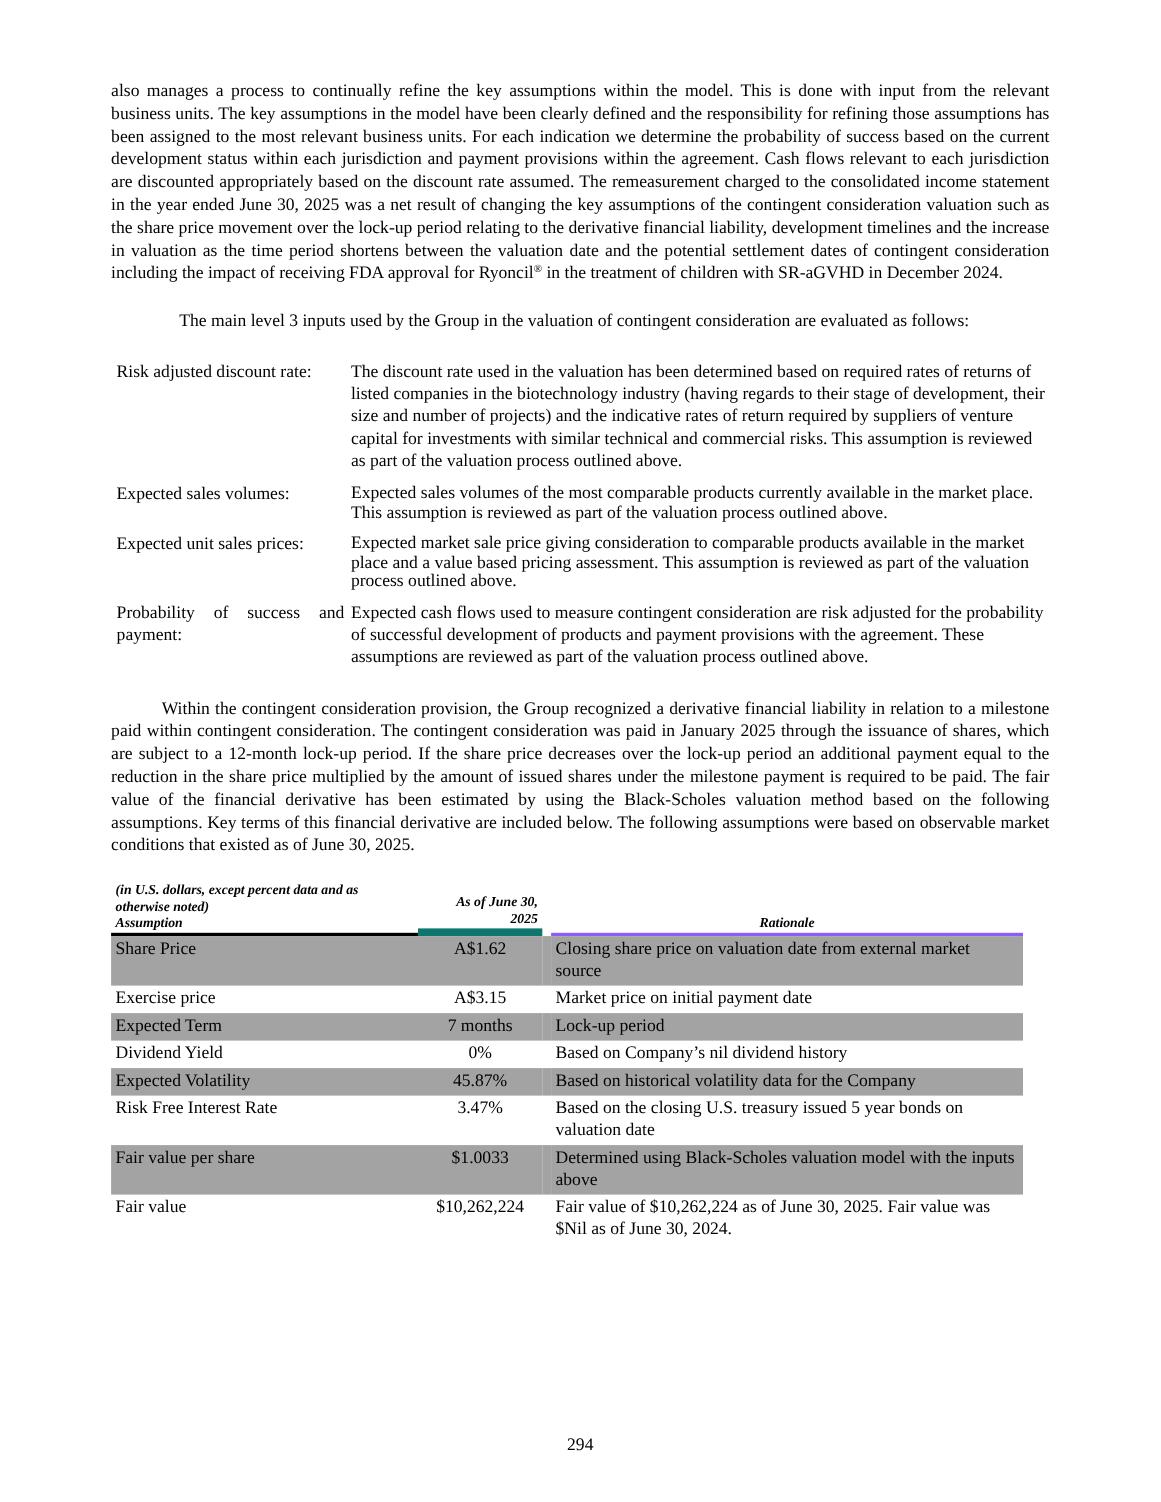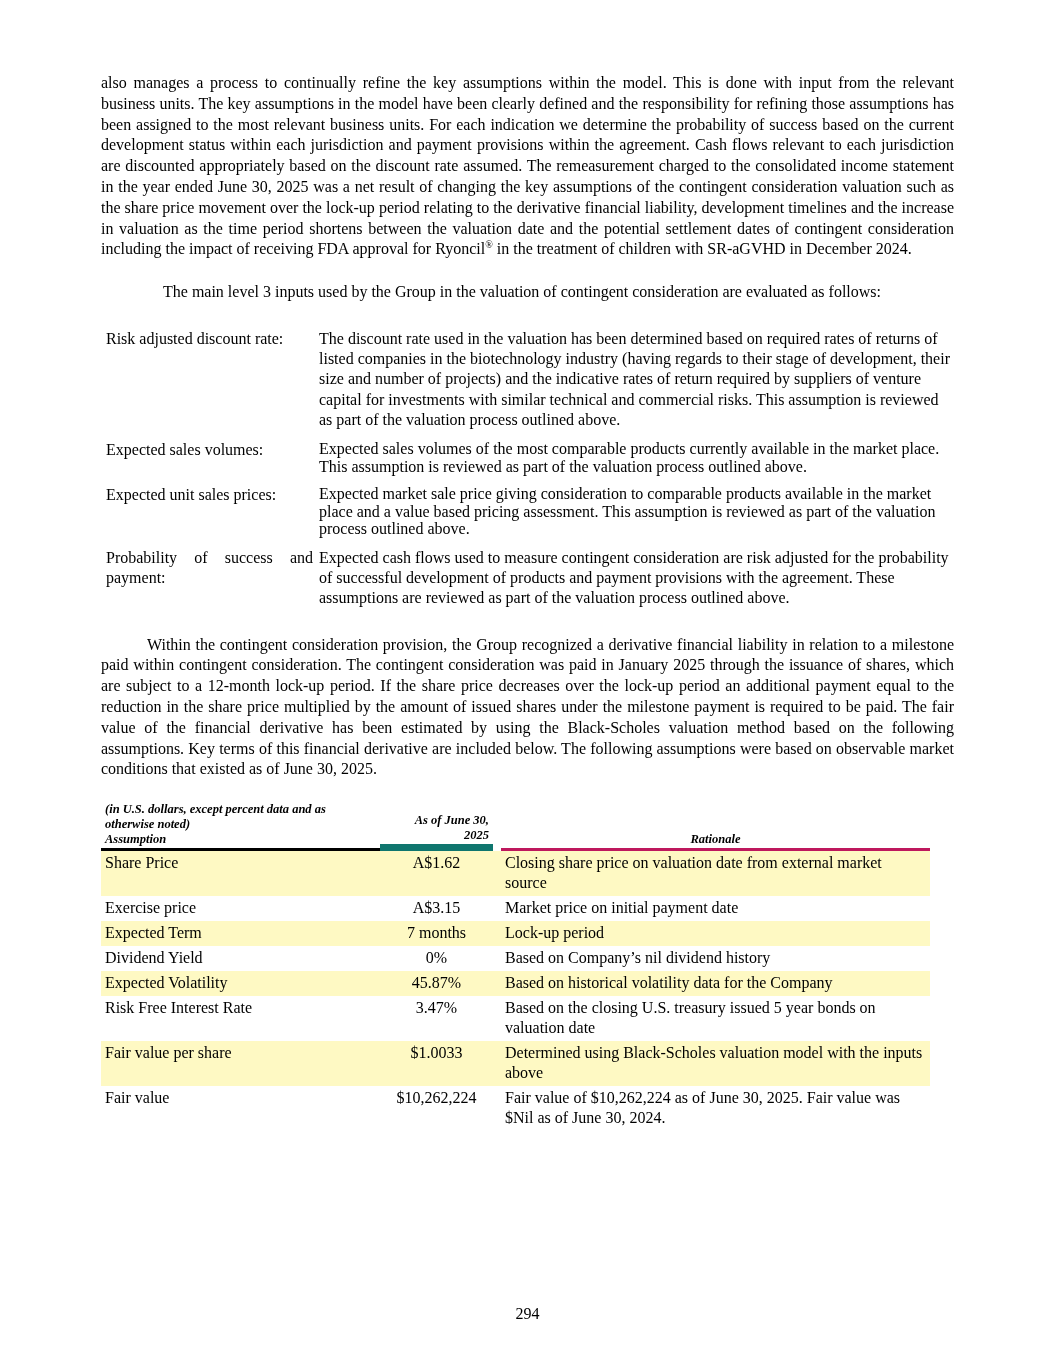--- a/index.html
+++ b/index.html
@@ -13,24 +13,24 @@
     .def-row { display: flex; margin-bottom: 10px; }
     .def-term { width: 218px; padding-left: 5px; line-height: 19.8px; text-align: justify; box-sizing: border-box; padding-right: 6px; }
     .def-desc { flex: 1; line-height: 17.6px; padding-right: 2px; }
     .def-desc.loose { line-height: 20.2px; }
     .gap { height: 22px; }
     table.assump { border-collapse: separate; border-spacing: 0; width: 829px; margin-top: 22px; }
     table.assump th { font-weight: bold; font-size: 12.5px; line-height: 15px; vertical-align: bottom; padding: 0 4px 1px 4px; font-style: italic; }
     th.h-assump { text-align: left; width: 271px; border-bottom: 3px solid #000; }
     th.h-value { text-align: right; width: 105px; border-bottom: 7px solid #0f766e; }
     th.h-gap { width: 8px; padding: 0 !important; }
-    th.h-rat { text-align: center; border-bottom: 3px solid #be185d; }
+    th.h-rat { text-align: center; border-bottom: 3px solid #8b5cf6; }
     table.assump td { font-size: 16px; line-height: 20px; vertical-align: top; padding: 2px 4px 3px 4px; }
     td.c-val { text-align: center; }
-    tr.shaded td { background: #fef9c3; margin-left: 13px; }
+    tr.shaded td { background: #a3a3a3; margin-left: 13px; }
     .page-num { position: absolute; top: 1305px; left: 0; width: 1055px; text-align: center; font-size: 16px; }
   </style>
 </head>
 <body>
 
 <div class="page">
 
   <p class="just"><span>also manages a process to continually refine the key assumptions within the model. This is done with input from the relevant business units. The key assumptions in the model have been clearly defined and the responsibility for refining those assumptions has been assigned to the most relevant business units. For each indication we determine the probability of success based on the current development status within each jurisdiction and payment provisions within the agreement. Cash flows relevant to each jurisdiction are discounted appropriately based on the discount rate assumed. The remeasurement charged to the consolidated income statement in the year ended June 30, 2025 was a net result of changing the key assumptions of the contingent consideration valuation such as the share price movement over the lock-up period relating to the derivative financial liability, development timelines and the increase in valuation as the time period shortens between the valuation date and the potential settlement dates of contingent consideration including the impact of receiving FDA approval for Ryoncil</span><sup>®</sup><span> in the treatment of children with SR-aGVHD in December 2024.</span></p>
 
   <div class="gap"></div>

